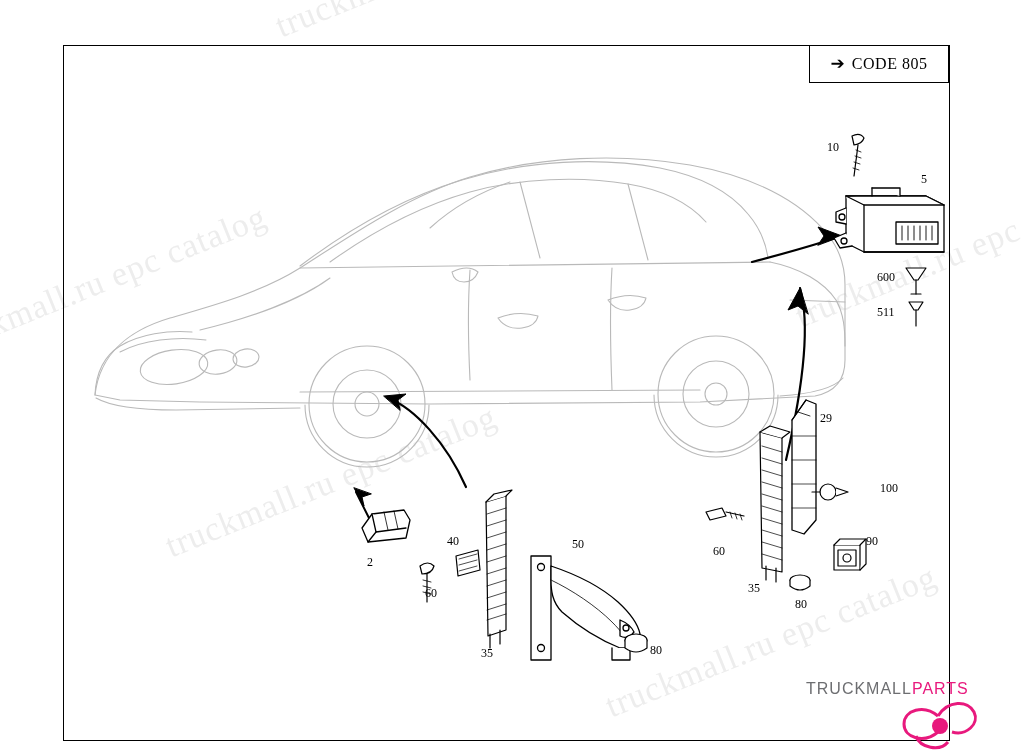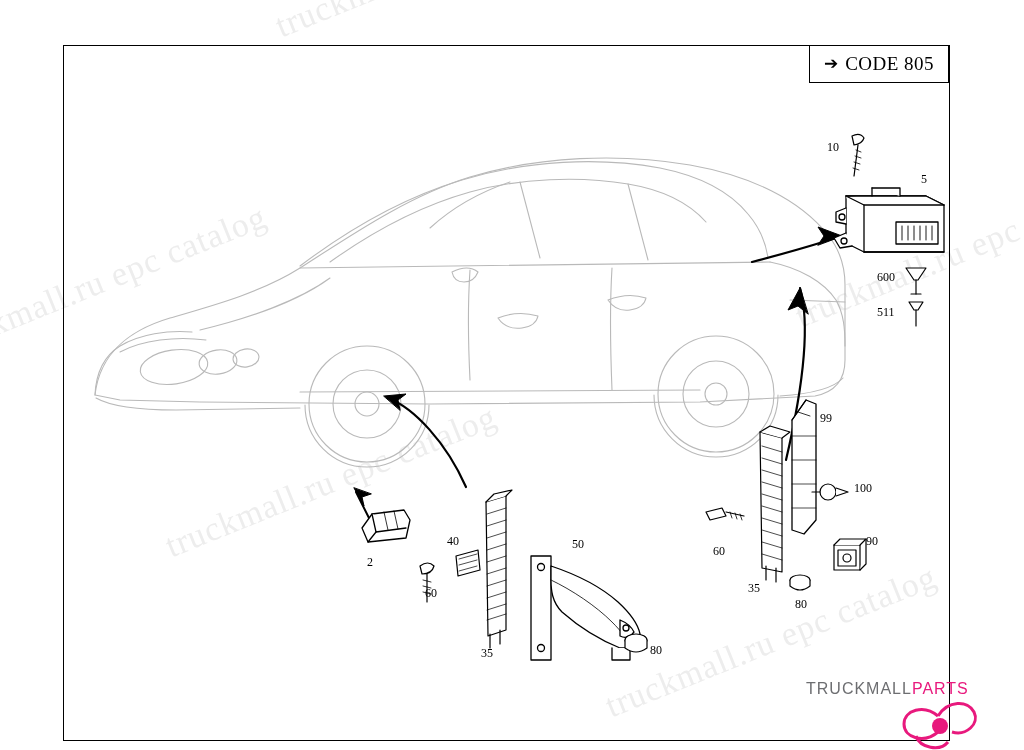--- a/index.html
+++ b/index.html
@@ -43,21 +43,21 @@
     align-items: center;
     justify-content: center;
     gap: 7px;
   }
   .code-box .arrow {
     font-size: 17px;
     line-height: 1;
     color: #000;
   }
   .code-box .code-label {
-    font-size: 19px;
+    font-size: 16px;
     letter-spacing: 0.5px;
     color: #000;
     white-space: nowrap;
   }
   .callout {
     position: absolute;
     font-size: 12px;
     color: #000;
     white-space: nowrap;
     font-family: "Liberation Serif", serif;
@@ -321,22 +321,22 @@
       </g>
 
     </g>
   </svg>
 
   <div>
     <div class="callout" style="left:827px; top:140px;">10</div>
     <div class="callout" style="left:921px; top:172px;">5</div>
     <div class="callout" style="left:877px; top:270px;">600</div>
     <div class="callout" style="left:877px; top:305px;">511</div>
-    <div class="callout" style="left:820px; top:411px;">99</div>
-    <div class="callout" style="left:854px; top:481px;">100</div>
+    <div class="callout" style="left:820px; top:411px;">29</div>
+    <div class="callout" style="left:880px; top:481px;">100</div>
     <div class="callout" style="left:866px; top:534px;">90</div>
     <div class="callout" style="left:787px; top:597px;margin-left:8px;">80</div>
     <div class="callout" style="left:748px; top:581px;">35</div>
     <div class="callout" style="left:713px; top:544px;">60</div>
     <div class="callout" style="left:650px; top:643px;">80</div>
     <div class="callout" style="left:572px; top:537px;">50</div>
     <div class="callout" style="left:481px; top:646px;">35</div>
     <div class="callout" style="left:447px; top:534px;">40</div>
     <div class="callout" style="left:425px; top:586px;">60</div>
     <div class="callout" style="left:367px; top:555px;">2</div>

